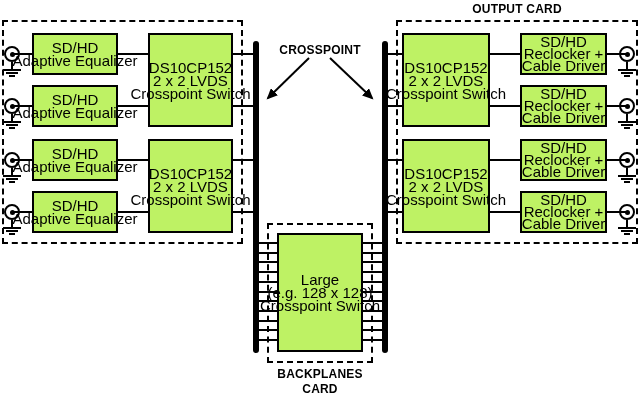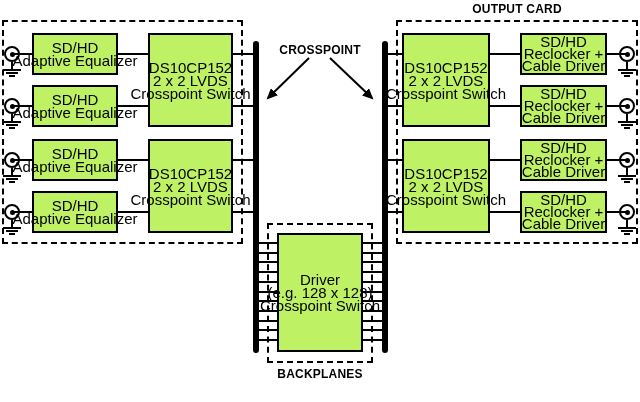--- a/index.html
+++ b/index.html
@@ -200,21 +200,21 @@
   <div class="h" style="left:488px;top:105px;width:34px"></div>
   <div class="h" style="left:488px;top:159px;width:34px"></div>
   <div class="h" style="left:488px;top:211px;width:34px"></div>
   <div class="h" style="left:605px;top:53px;width:15px"></div>
   <div class="h" style="left:605px;top:105px;width:15px"></div>
   <div class="h" style="left:605px;top:159px;width:15px"></div>
   <div class="h" style="left:605px;top:211px;width:15px"></div>
 
   <div class="dashed" style="left:267px;top:223px;width:106px;height:140px"></div>
   <div class="blk lg" style="left:277px;top:233px;width:86px;height:119px">
-    <span>Driver</span>
+    <span>Large</span>
     <span>(e.g. 128 x 128)</span>
     <span>Crosspoint Switch</span>
   </div>
 
   <div class="h" style="left:258px;top:242px;width:21px"></div>
   <div class="h" style="left:258px;top:252px;width:21px"></div>
   <div class="h" style="left:258px;top:261px;width:21px"></div>
   <div class="h" style="left:258px;top:271px;width:21px"></div>
   <div class="h" style="left:258px;top:281px;width:21px"></div>
   <div class="h" style="left:258px;top:291px;width:21px"></div>
@@ -231,15 +231,16 @@
   <div class="h" style="left:361px;top:281px;width:23px"></div>
   <div class="h" style="left:361px;top:291px;width:23px"></div>
   <div class="h" style="left:361px;top:300px;width:23px"></div>
   <div class="h" style="left:361px;top:310px;width:23px"></div>
   <div class="h" style="left:361px;top:320px;width:23px"></div>
   <div class="h" style="left:361px;top:329px;width:23px"></div>
   <div class="h" style="left:361px;top:339px;width:23px"></div>
 
   <div class="title" style="left:320px;top:367px">
     <span style="display:block">BACKPLANES</span>
+    <span style="display:block">CARD</span>
   </div>
 
 </div>
 
 </body></html>

